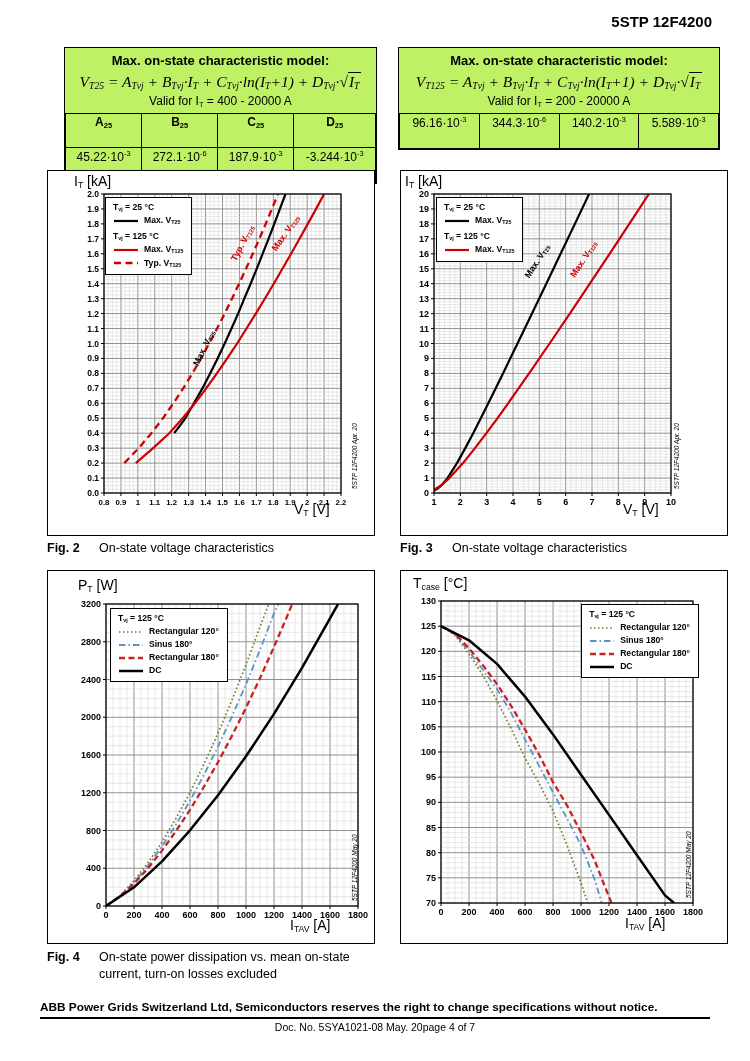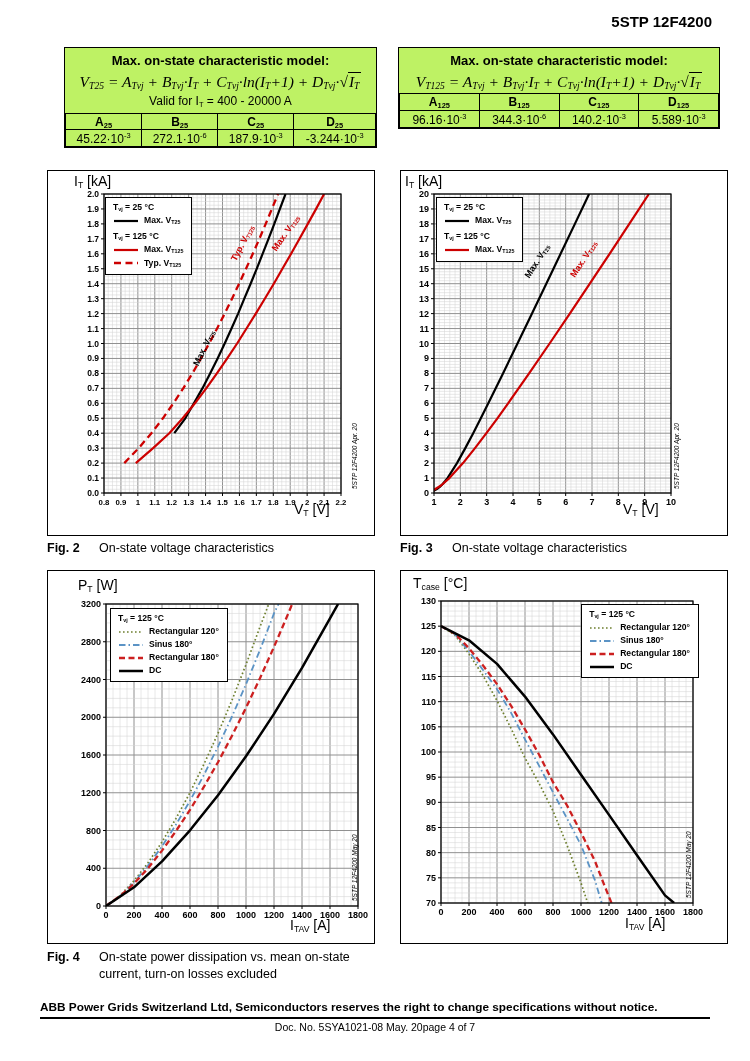--- a/index.html
+++ b/index.html
@@ -8,21 +8,21 @@
   .doc-header{position:absolute;top:13px;right:38px;font-size:15px;font-weight:bold;}
   
   .model-box{position:absolute;top:47px;border:1.5px solid #000;background:#bef264;}
   .model-box.left{left:64px;width:311px;}
   .model-box.right{left:398px;width:320px;}
   .mb-title{font-weight:bold;font-size:13px;text-align:center;padding:5px 0 2px;}
   .mb-formula{font-family:"Liberation Serif",serif;font-style:italic;font-size:15.5px;
               text-align:center;padding:3px 0 2px;white-space:nowrap;}
   .mb-valid{font-size:12px;text-align:center;padding:1px 0 4px;}
   .mb-table{border-collapse:collapse;width:100%;}
-  .mb-table th,.mb-table td{border:1px solid #000;text-align:center;font-size:12px;padding:1px 0 0;}
+  .mb-table th,.mb-table td{border:1px solid #000;text-align:center;font-size:12px;padding:1px 0 18px;}
   .mb-table th{font-weight:bold;}
   sub{font-size:62%;vertical-align:-18%;}
   sup{font-size:62%;vertical-align:super;}
   .sqrt{white-space:nowrap;}
   .sqrt .rad{border-top:1.2px solid #000;padding:0 2px 0 1px;}
   
   .fig-box{position:absolute;border:1.5px solid #000;background:#fff;}
   .plot-svg{position:absolute;left:0;top:0;}
   .tick{font-family:"Liberation Sans",sans-serif;font-size:9px;font-weight:bold;fill:#000;}
   [data-fig="fig2"] .xtick{font-size:7.8px;}
@@ -71,28 +71,23 @@
         <td>187.9·10<sup>-3</sup></td>
         <td>-3.244·10<sup>-3</sup></td>
       </tr>
     </tbody>
       </table>
   </div>
 
   <div class="model-box right">
     <div class="mb-title">Max. on-state characteristic model:</div>
     <div class="mb-formula">V<sub>T125</sub> = A<sub>Tvj</sub> + B<sub>Tvj</sub>·I<sub>T</sub> + C<sub>Tvj</sub>·ln(I<sub>T</sub>+1) + D<sub>Tvj</sub>·<span class="sqrt">√<span class="rad">I<sub>T</sub></span></span></div>
+    <div class="mb-valid">Valid for I<sub>T</sub> = 200 - 20000 A</div>
     <table class="mb-table">
       <tbody>
-          <tr>
-        <th>A<sub>125</sub></th>
-        <th>B<sub>125</sub></th>
-        <th>C<sub>125</sub></th>
-        <th>D<sub>125</sub></th>
-      </tr>
       <tr>
         <td>96.16·10<sup>-3</sup></td>
         <td>344.3·10<sup>-6</sup></td>
         <td>140.2·10<sup>-3</sup></td>
         <td>5.589·10<sup>-3</sup></td>
       </tr>
     </tbody>
       </table>
   </div>
 

